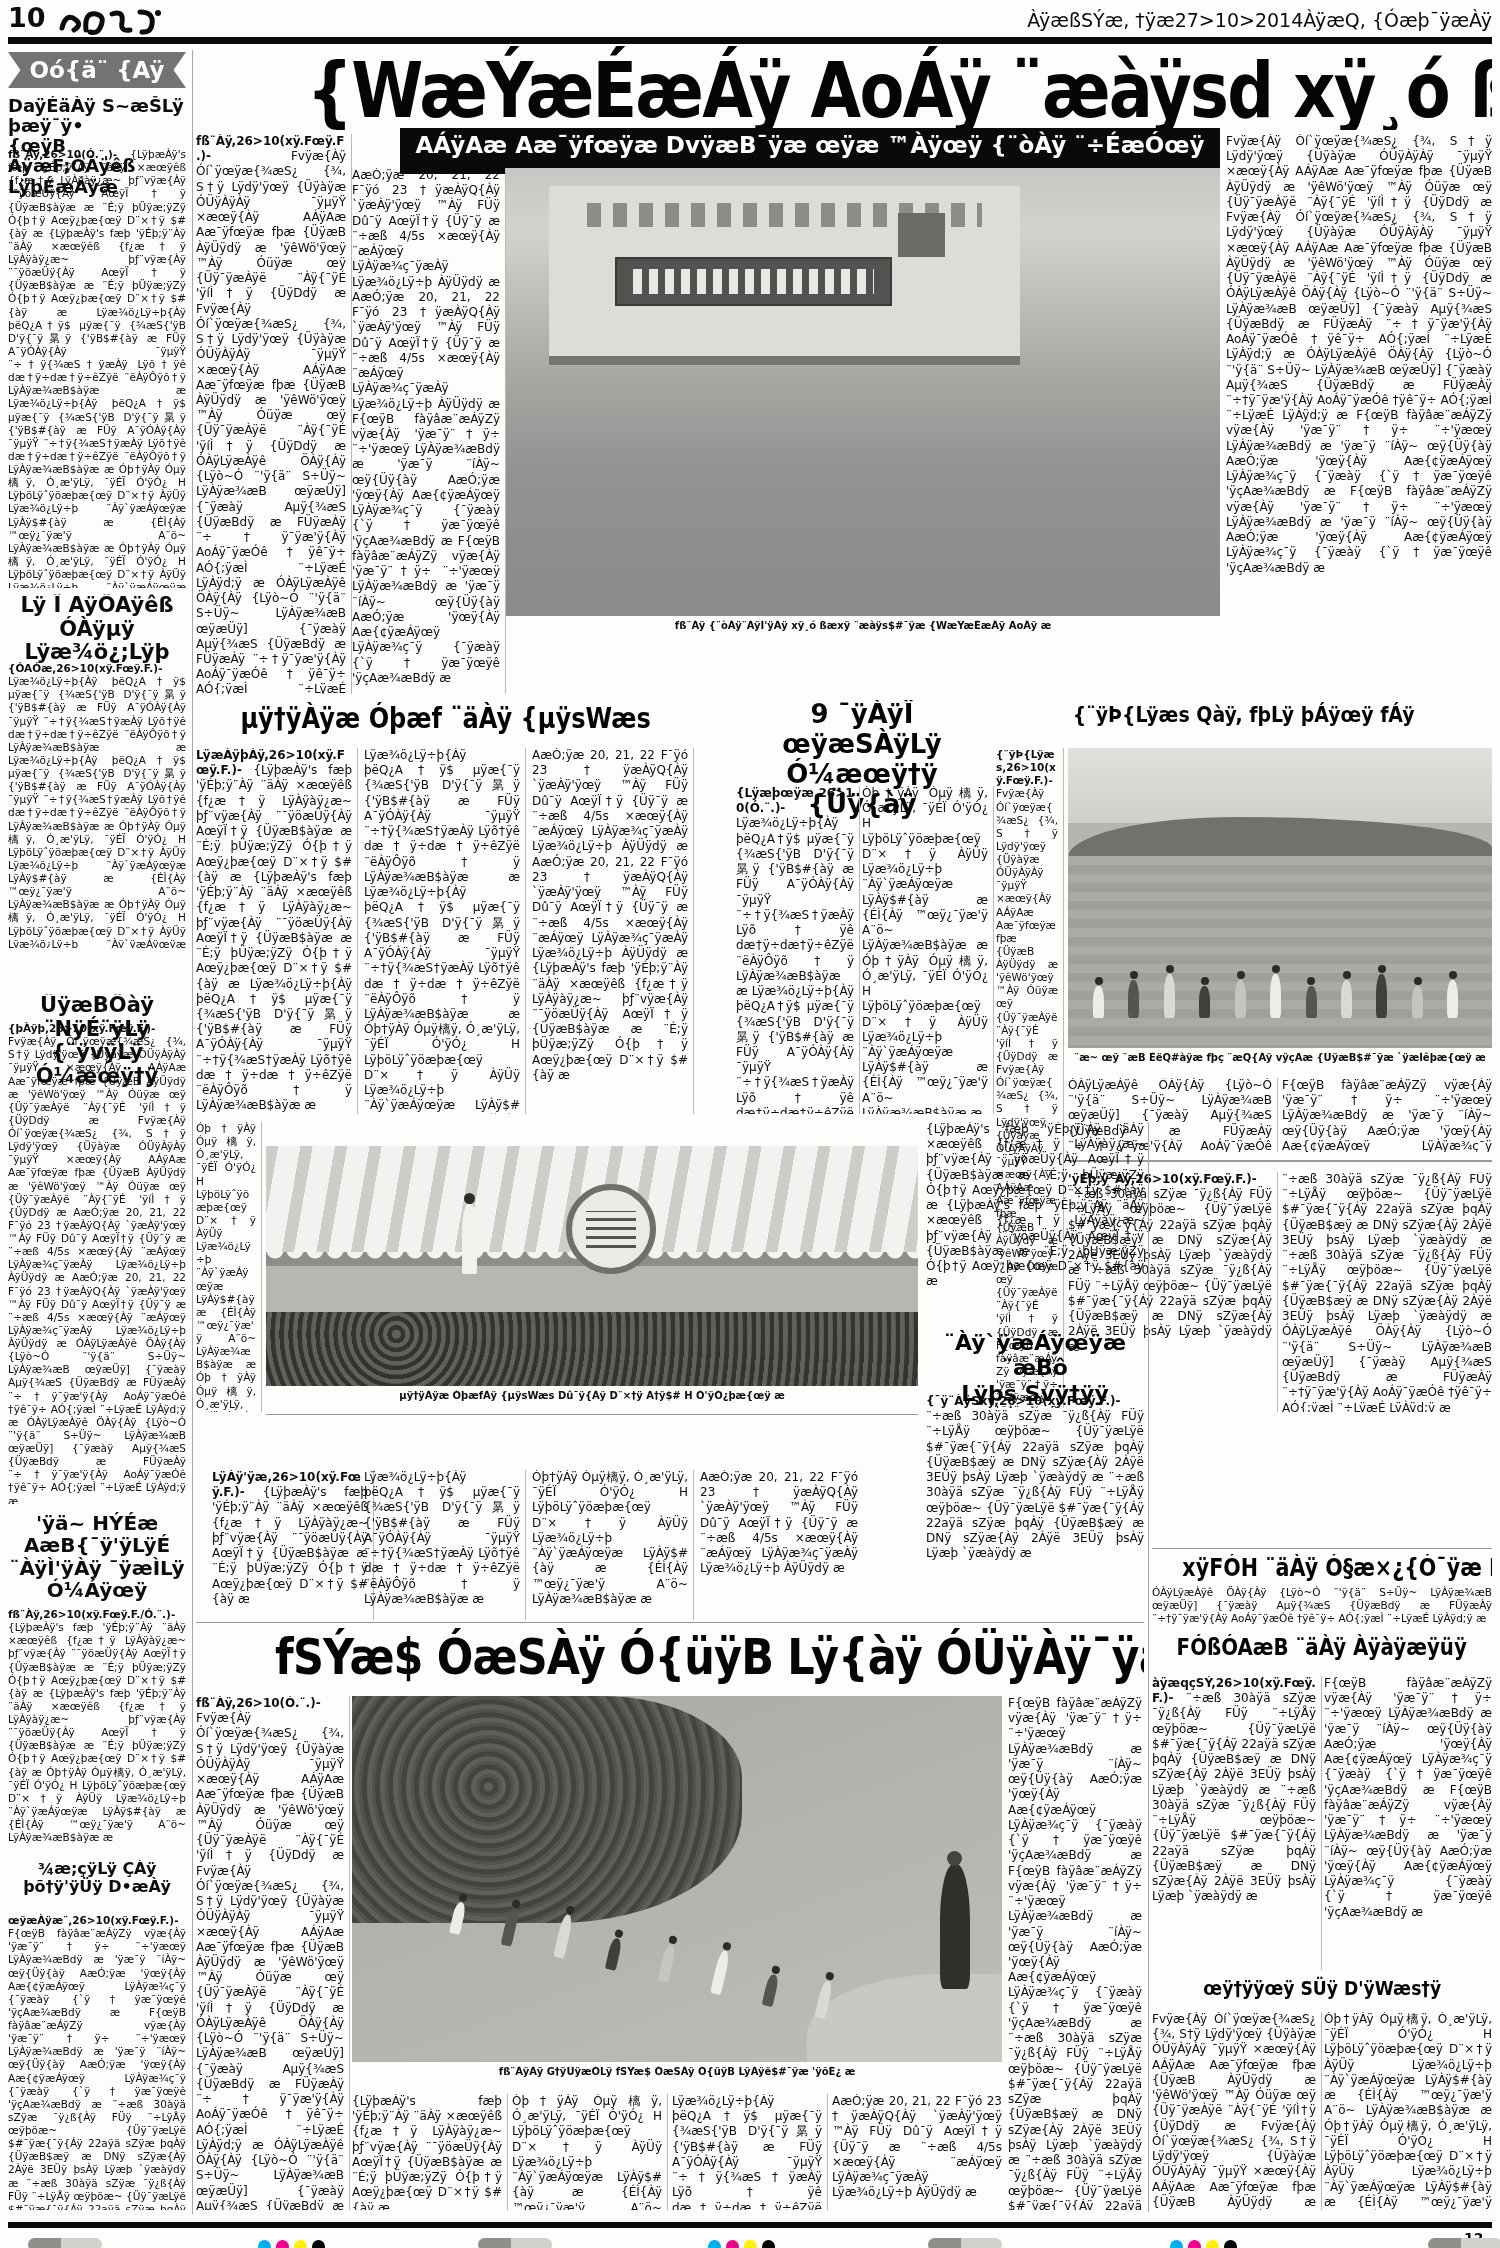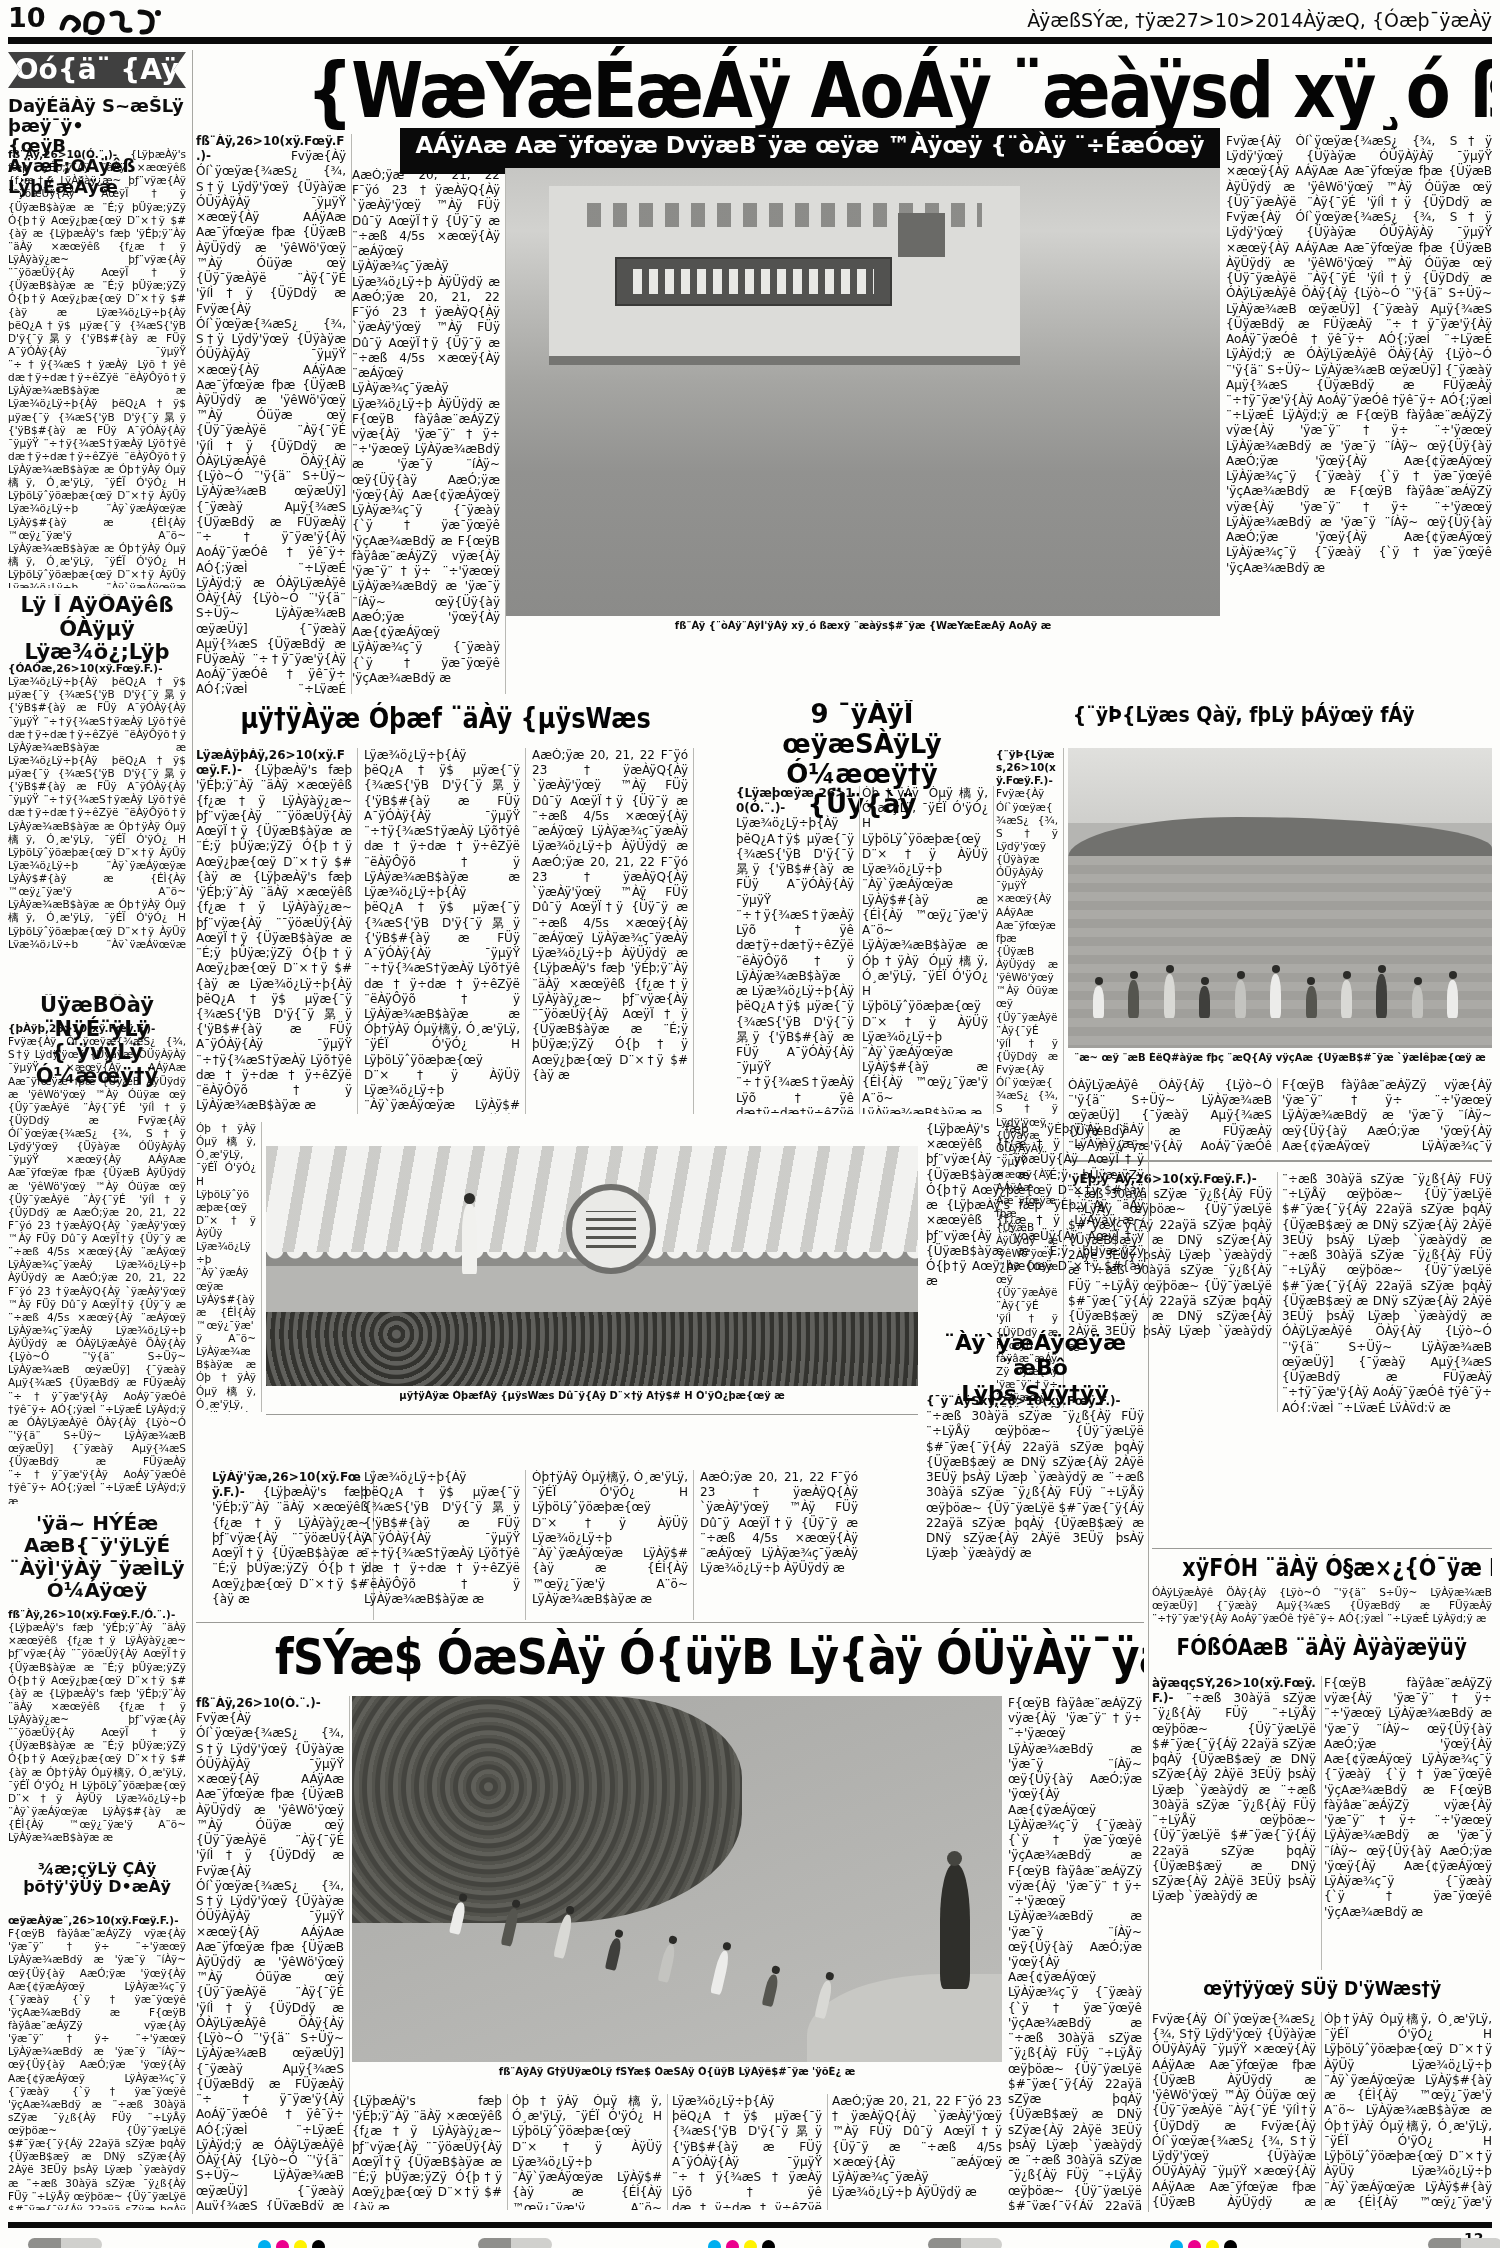--- a/index.html
+++ b/index.html
@@ -16,21 +16,21 @@
   .hl{font-weight:bold;color:#050505;overflow:hidden;}
   .cx{display:inline-block;transform:scaleX(.86);transform-origin:center;white-space:nowrap;}
   .rule{background:#0a0a0a;}
   .grule{background:#9a9a96;}
   .vline{width:1px;background:#a8a8a3;}
   .cap{font-size:10px;font-weight:bold;text-align:center;overflow:hidden;white-space:nowrap;}
   
   #pgnum{font-size:27px;font-weight:bold;}
   #edition{font-size:19px;}
   
-  #banner{background:#404040;color:#fff;font-size:28px;font-weight:bold;line-height:36px;
+  #banner{background:#737373;color:#fff;font-size:23px;font-weight:bold;line-height:36px;
           text-align:center;clip-path:polygon(0 0,100% 0,93% 50%,100% 100%,0 100%,7% 50%);}
   .sideh{font-weight:bold;line-height:1.12;overflow:hidden;}
   
   #deck{background:#0a0a0a;color:#fff;font-size:23px;font-weight:bold;line-height:34px;text-align:center;overflow:hidden;}
   
   .photo{overflow:hidden;background:#b5b5b2;}
   .ph1{background:linear-gradient(180deg,#c6c6c3 0,#d2d2cf 14%,#bcbcb9 30%,#a5a5a2 48%,#929290 68%,#8b8b89 100%);}
   .p1bld{left:6%;top:4%;width:66%;height:38%;background:#dcdcd9;border-bottom:9px solid #757572;}
   .p1txt{left:8%;top:10%;width:84%;height:14%;
          background:repeating-linear-gradient(90deg,#4a4a47 0 14px,transparent 14px 26px);opacity:.55;}

